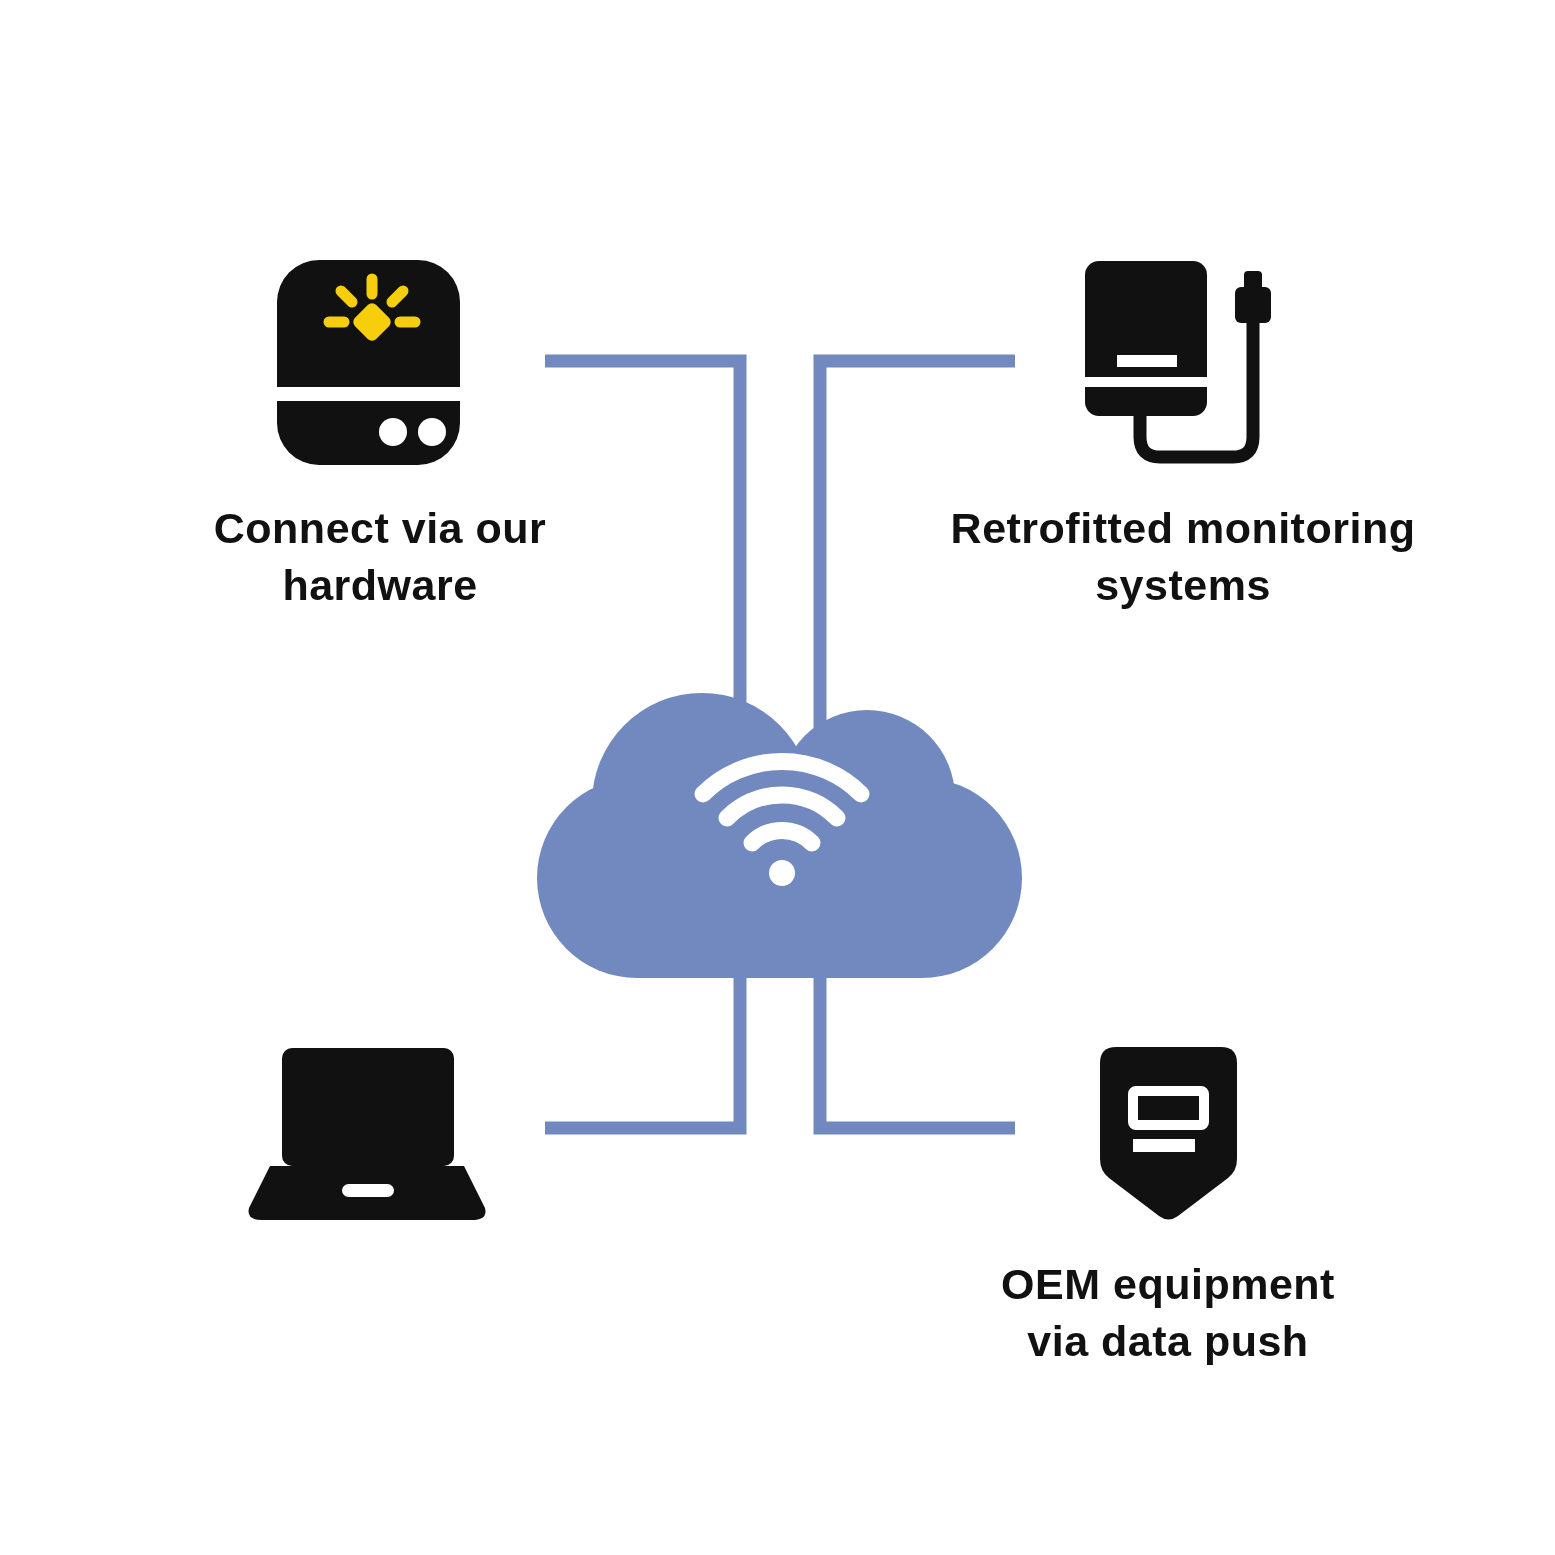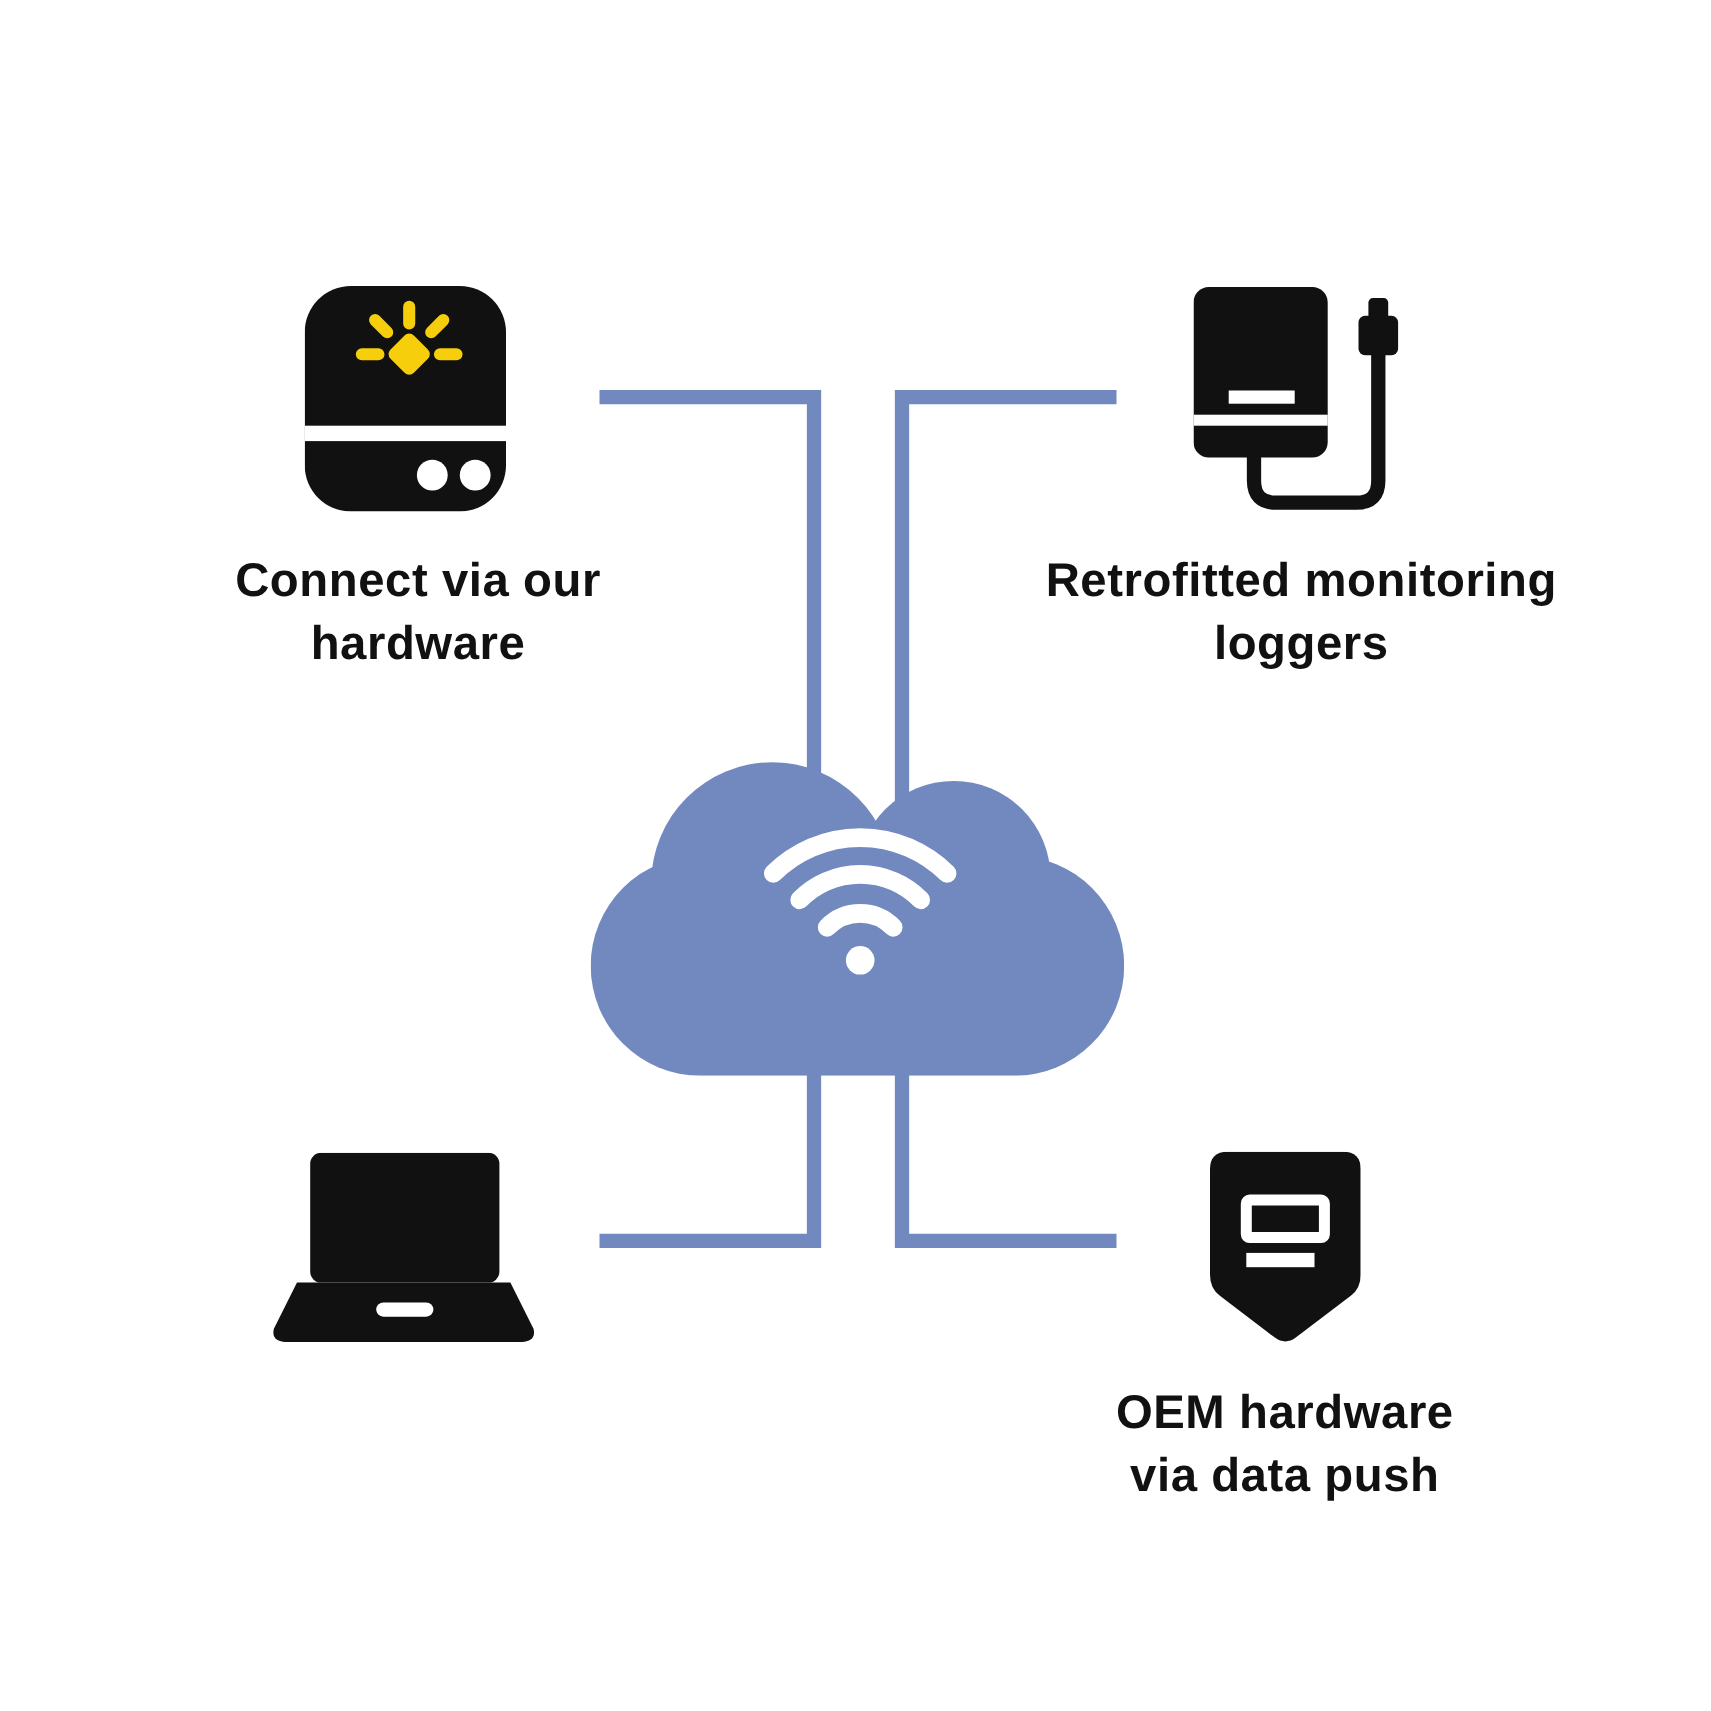--- a/index.html
+++ b/index.html
@@ -95,17 +95,17 @@
 
   <svg class="node-icon" style="left:1100px;top:1029px;" width="137" height="178" viewBox="0 0 137 178">
     <path class="ink" d="M16 0 H121 Q137 0 137 16 V112 Q137 124 128 131 L78 169 Q68.5 176 59 169 L9 131 Q0 124 0 112 V16 Q0 0 16 0 Z"></path>
     <rect class="display-outline" x="33" y="44" width="71" height="34" rx="3"></rect>
     <rect class="white" x="33" y="92" width="62" height="13"></rect>
   </svg>
 
   <div class="label label-hw">Connect via our
 hardware</div>
   <div class="label label-retro">Retrofitted monitoring
-loggers</div>
-  <div class="label label-oem">OEM hardware
+systems</div>
+  <div class="label label-oem">OEM equipment
 via data push</div>
 
 </div>
 
 </body></html>

